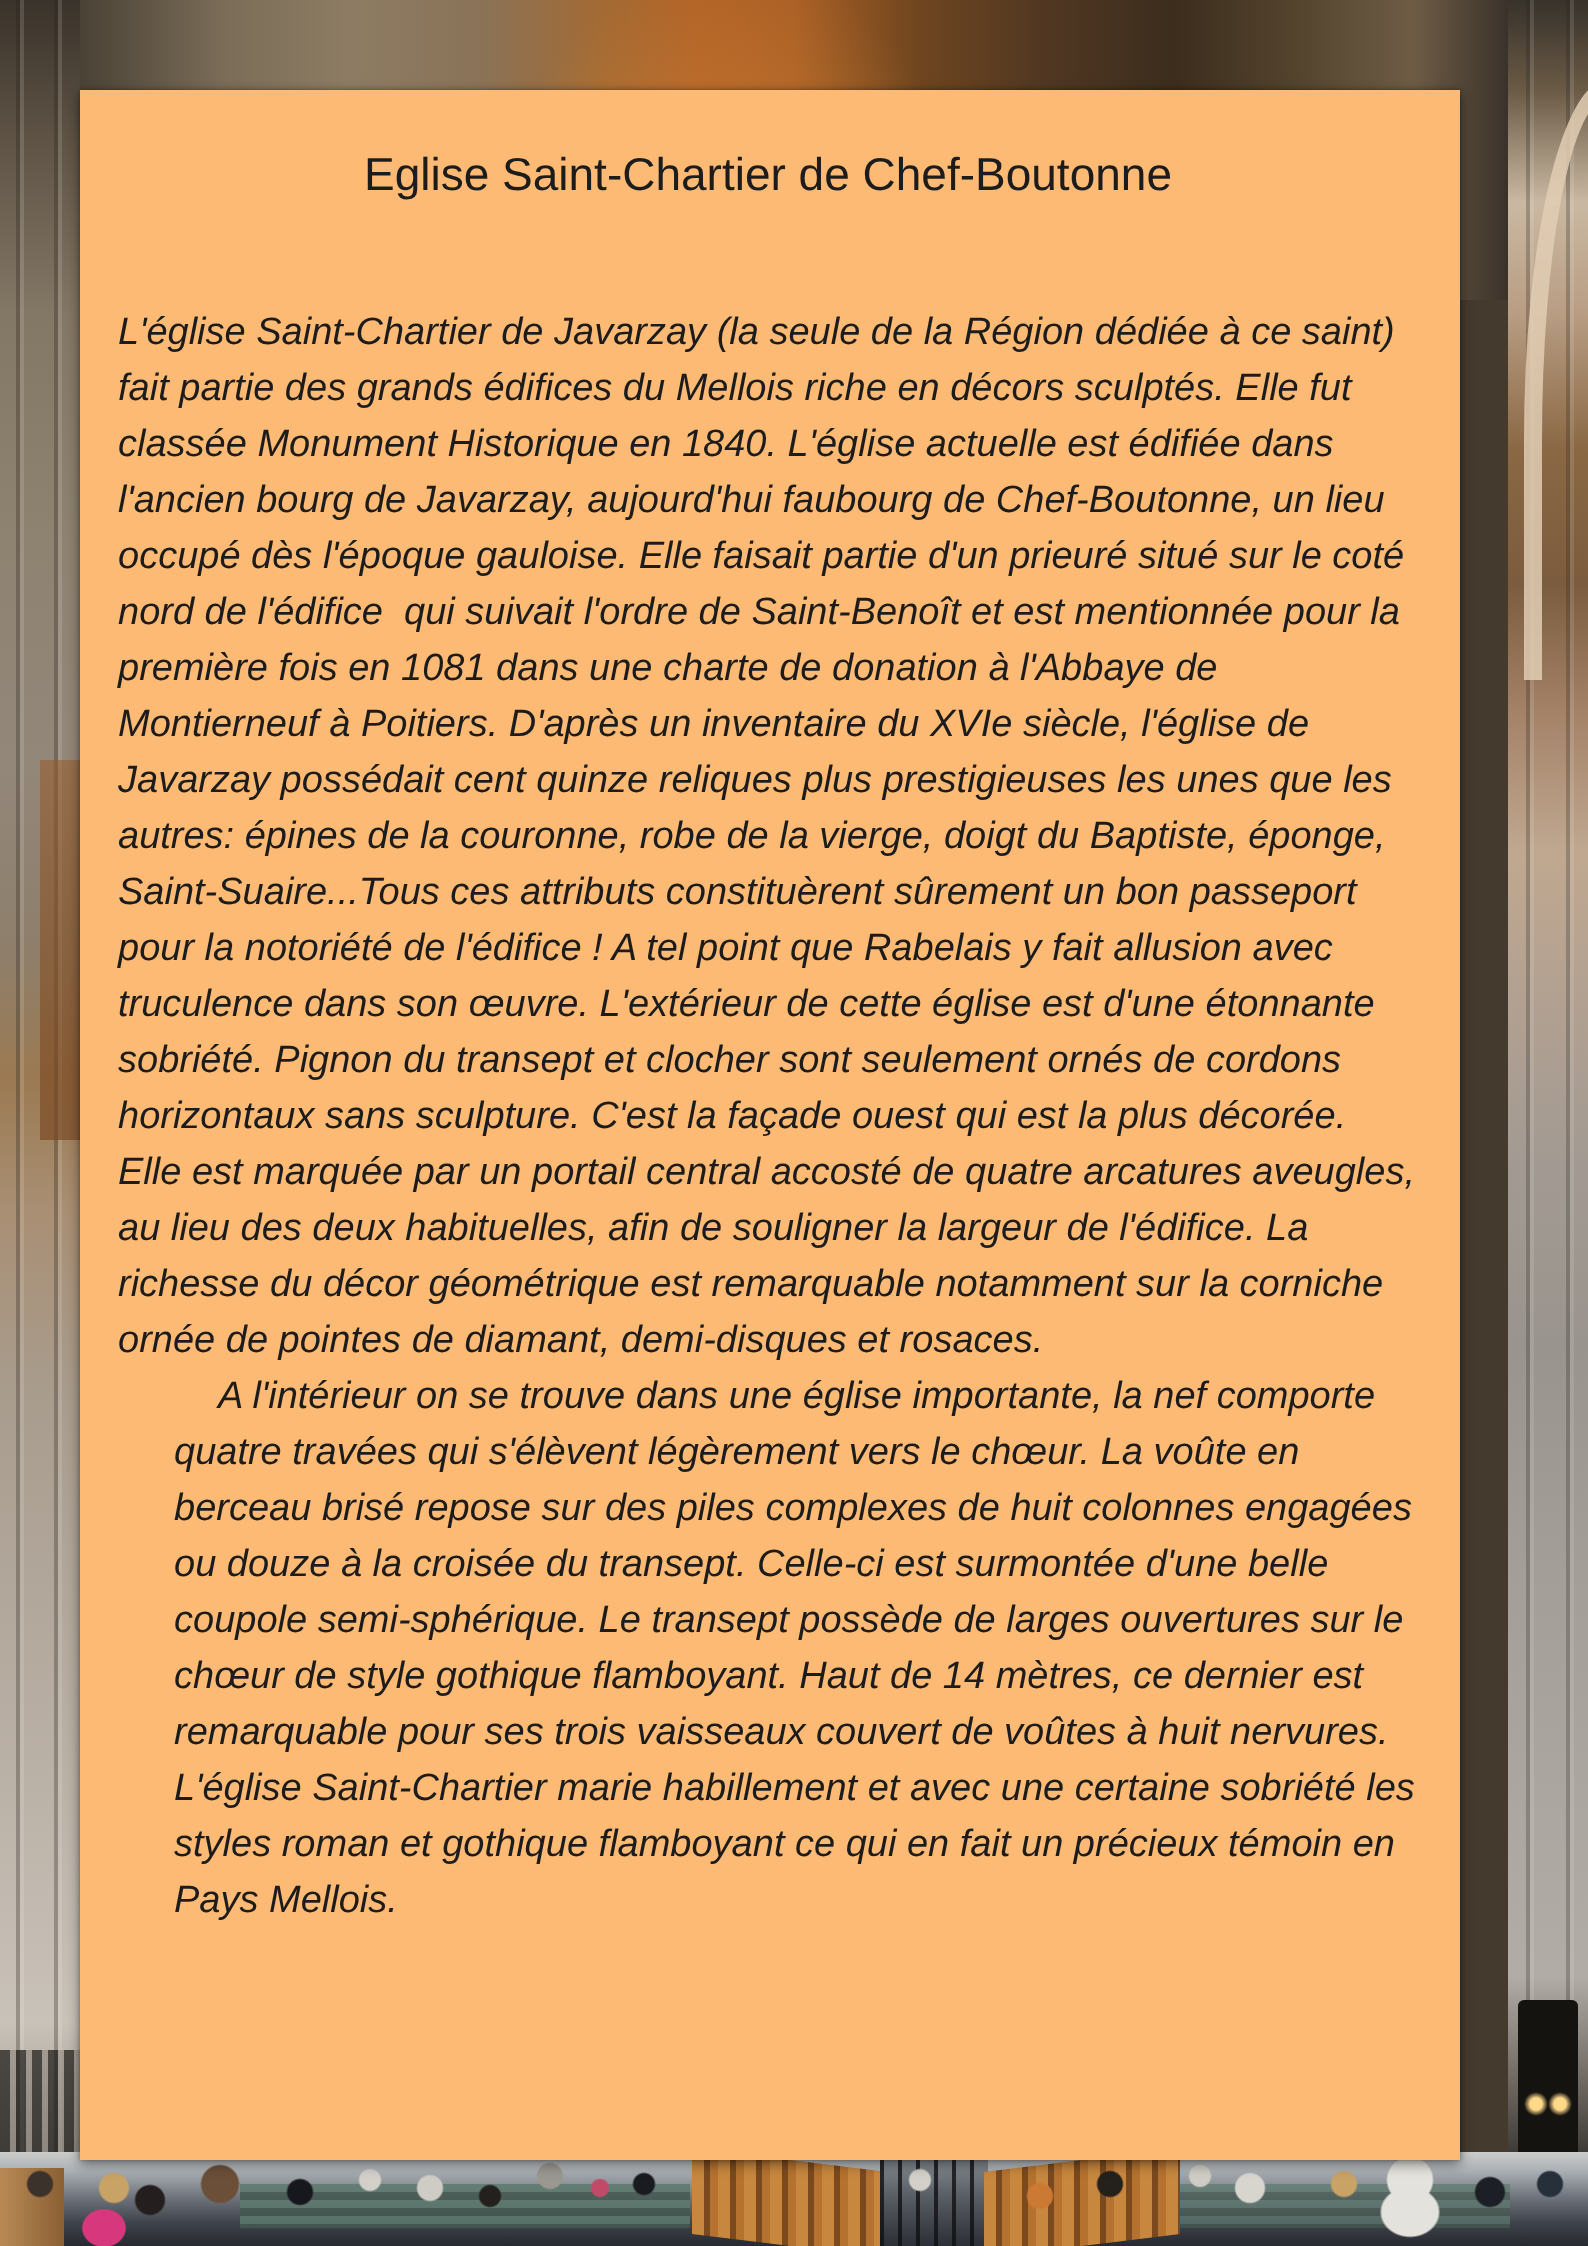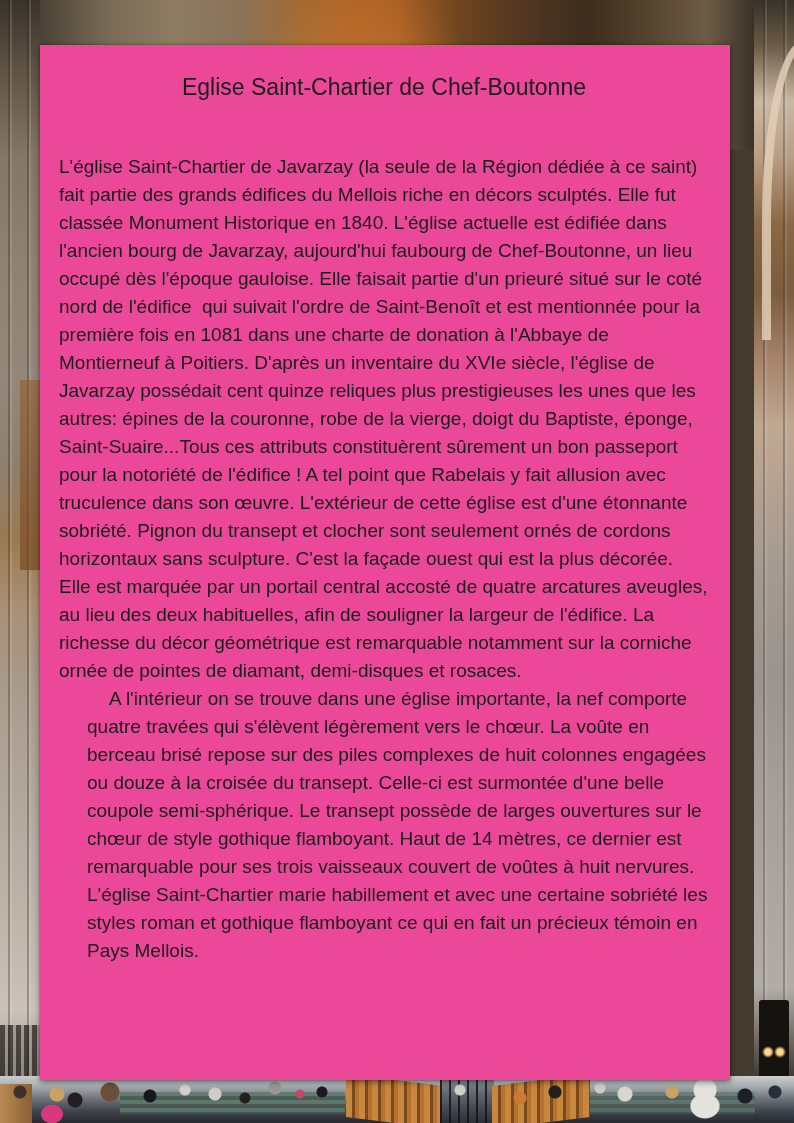--- a/index.html
+++ b/index.html
@@ -141,34 +141,34 @@
       radial-gradient(circle 12px at 705px 14px, #e4e2dc 0 11px, rgba(228,226,220,0) 12px),
       radial-gradient(circle 8px at 745px 20px, #1c2026 0 7px, rgba(28,32,38,0) 8px),
       radial-gradient(circle 7px at 775px 16px, #25303a 0 6px, rgba(37,48,58,0) 7px);
   }
 
   
   .page {
     position: absolute; left: 40px; top: 45px;
     width: 690px; height: 1035px;
     box-sizing: border-box;
-    background: #ec4899;
+    background: #fdba74;
     padding: 27px 21px 16px 19px;
     box-shadow: 0 2px 6px rgba(0,0,0,.45), 0 0 2px rgba(0,0,0,.30);
     overflow: hidden;
   }
   .title {
     margin: 0;
     font-size: 23px;
     line-height: 30px;
     font-weight: normal;
     text-align: center;
     color: #1c1c1c;
   }
-  .content { margin-top: 51px; }
+  .content { margin-top: 51px; font-style: italic; }
   .para {
     margin: 0;
     font-size: 19px;
     line-height: 28px;
     color: #1c1c1c;
     white-space: pre-wrap;
   }
   .para.indented { text-indent: 22px; margin-left: 28px; }
 </style>
 </head>

